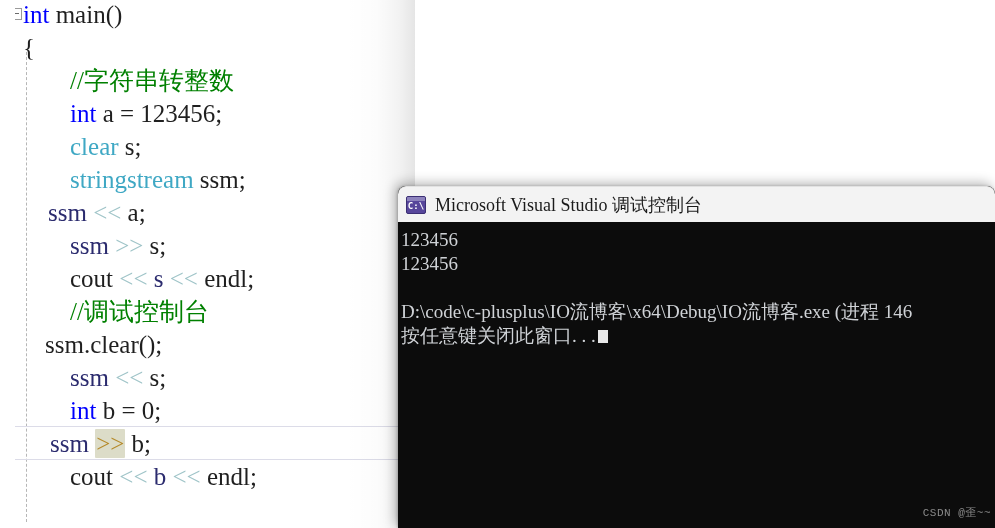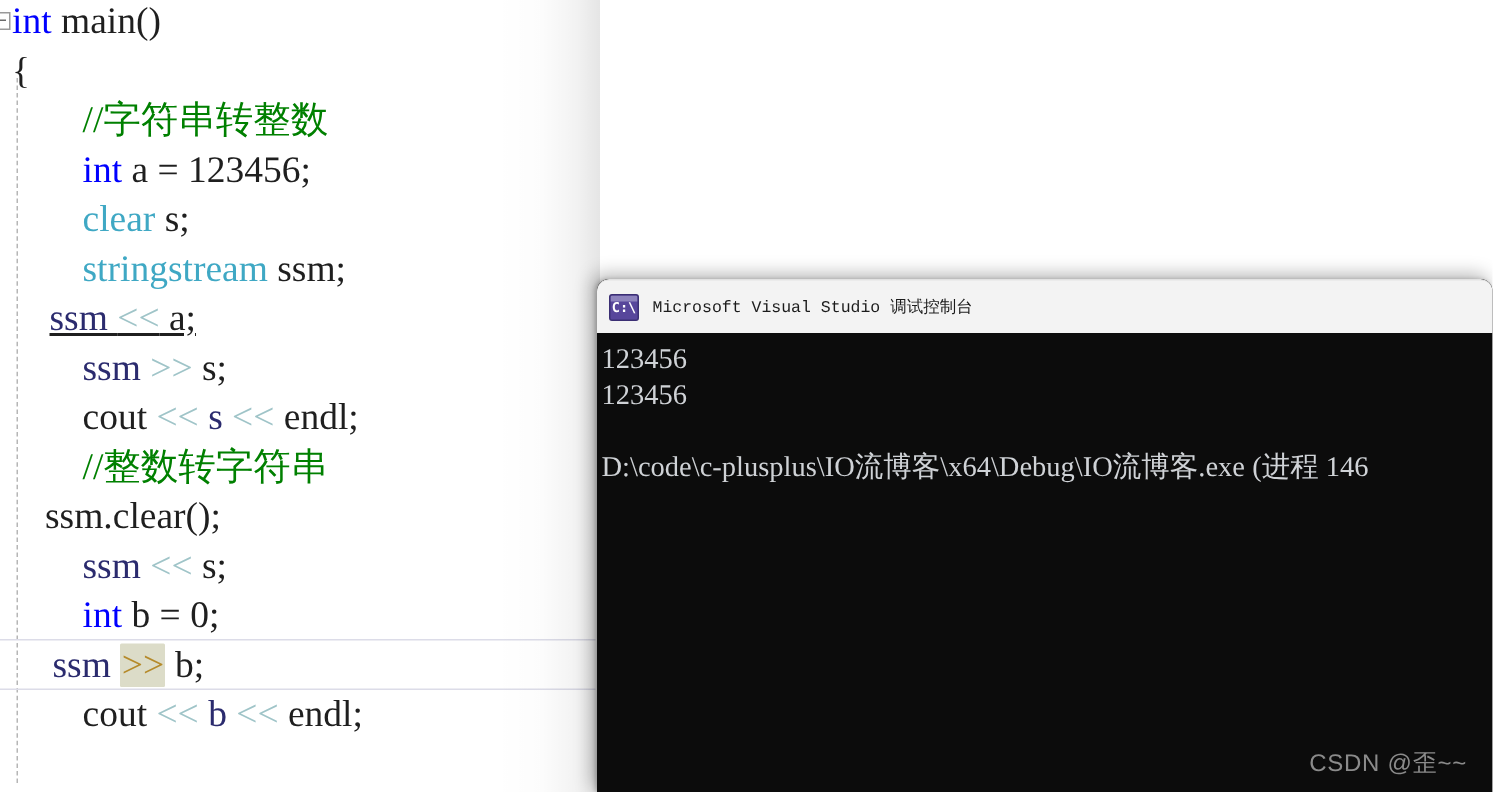--- a/index.html
+++ b/index.html
@@ -11,21 +11,21 @@
     width: 995px;
     height: 528px;
     position: relative;
     overflow: hidden;
     font-family: "Liberation Serif", serif;
   }
 
   
   #editor {
     position: absolute;
-    left: 0; top: 0;
+    left: 15px; top: 0;
     width: 823px; height: 528px;
     background: #ffffff;
     overflow: hidden;
   }
   #code-surface {
     position: absolute;
     left: 0; top: 0;
     width: 400px;
     height: 528px;
     background: #ffffff;
@@ -158,22 +158,22 @@
   #console-icon span {
     font-family: "DejaVu Sans Mono", monospace;
     font-size: 9px;
     line-height: 10px;
     color: #ffffff;
     letter-spacing: 0px;
     margin-bottom: 2px;
     font-weight: bold;
   }
   #console-title-text {
-    font-family: Liberation Mono, monospace;
-    font-size: 11px;
+    font-family: Liberation Serif, serif;
+    font-size: 18px;
     color: #1b1b1b;
     white-space: nowrap;
   }
 
   #console-body {
     position: relative;
     height: 306px;
     background: #0c0c0c;
     padding: 6px 0 0 3px;
     box-sizing: border-box;
@@ -191,48 +191,48 @@
     display: inline-block;
     width: 10px;
     height: 13px;
     background: #e8e8e8;
     vertical-align: -1px;
     margin-left: 2px;
   }
 
   #csdn-watermark {
     position: absolute;
-    right: 17px;
+    right: 4px;
     bottom: 8px;
-    font-family: Liberation Sans, sans-serif;
-    font-size: 16px;
+    font-family: Liberation Mono, monospace;
+    font-size: 11px;
     color: #8b8b8b;
     letter-spacing: 0.5px;
     white-space: nowrap;
   }
 </style>
 </head>
 <body>
 
 <div id="editor">
   <div id="code-surface">
     <div id="indent-guide"></div>
     <div id="collapse-box"></div>
     <div id="current-line-box"></div>
     <div id="code-lines">
         <div class="code-line" style="top: -2px; padding-left: 8px;"><span class="t-kw">int</span><span class="t-plain"> main</span><span class="t-plain">()</span></div>
         <div class="code-line" style="top: 31px; padding-left: 8px;"><span class="t-plain">{</span></div>
         <div class="code-line" style="top: 64px; padding-left: 55px;"><span class="t-comment">//字符串转整数</span></div>
         <div class="code-line" style="top: 97px; padding-left: 55px;"><span class="t-kw">int</span><span class="t-plain"> a = </span><span class="t-num">123456</span><span class="t-plain">;</span></div>
         <div class="code-line" style="top: 130px; padding-left: 55px;"><span class="t-type">clear</span><span class="t-plain"> s;</span></div>
         <div class="code-line" style="top: 163px; padding-left: 55px;"><span class="t-type">stringstream</span><span class="t-plain"> ssm;</span></div>
-        <div class="code-line" style="top: 196px; padding-left: 33px; text-decoration: underline;"><span class="t-ident">ssm </span><span class="t-op">&lt;&lt;</span><span class="t-plain"> a;</span></div>
+        <div class="code-line" style="top: 196px; padding-left: 33px;"><span class="t-ident">ssm </span><span class="t-op">&lt;&lt;</span><span class="t-plain"> a;</span></div>
         <div class="code-line" style="top: 229px; padding-left: 55px;"><span class="t-ident">ssm </span><span class="t-op">&gt;&gt;</span><span class="t-plain"> s;</span></div>
         <div class="code-line" style="top: 262px; padding-left: 55px;"><span class="t-plain">cout </span><span class="t-op">&lt;&lt;</span><span class="t-ident"> s </span><span class="t-op">&lt;&lt;</span><span class="t-plain"> endl;</span></div>
-        <div class="code-line" style="top: 295px; padding-left: 55px;"><span class="t-comment">//整数转字符串</span></div>
+        <div class="code-line" style="top: 295px; padding-left: 55px;"><span class="t-comment">//调试控制台</span></div>
         <div class="code-line" style="top: 328px; padding-left: 30px;"><span class="t-plain">ssm.clear();</span></div>
         <div class="code-line" style="top: 361px; padding-left: 55px;"><span class="t-ident">ssm </span><span class="t-op">&lt;&lt;</span><span class="t-plain"> s;</span></div>
         <div class="code-line" style="top: 394px; padding-left: 55px;"><span class="t-kw">int</span><span class="t-plain"> b = </span><span class="t-num">0</span><span class="t-plain">;</span></div>
         <div class="code-line" style="top: 427px; padding-left: 35px;"><span class="t-ident">ssm </span><span class="t-op-sel">&gt;&gt;</span><span class="t-plain"> b;</span></div>
         <div class="code-line" style="top: 460px; padding-left: 55px;"><span class="t-plain">cout </span><span class="t-op">&lt;&lt;</span><span class="t-ident"> b </span><span class="t-op">&lt;&lt;</span><span class="t-plain"> endl;</span></div>
       </div>
   </div>
   <div id="editor-edge-shadow"></div>
 </div>
 
@@ -244,17 +244,18 @@
     </div>
     <div id="console-title-text">Microsoft Visual Studio 调试控制台</div>
   </div>
 
   <div id="console-body">
     <div id="console-output">
         <div class="console-line"><span>123456</span></div>
         <div class="console-line"><span>123456</span></div>
         <div class="console-blank"></div>
         <div class="console-line"><span>D:\code\c-plusplus\IO流博客\x64\Debug\IO流博客.exe (进程 146</span></div>
+        <div class="console-line"><span>按任意键关闭此窗口. . .</span><span id="cursor-block"></span></div>
       </div>
     <div id="csdn-watermark">CSDN @歪~~</div>
   </div>
 
 </div>
 
 </body></html>

